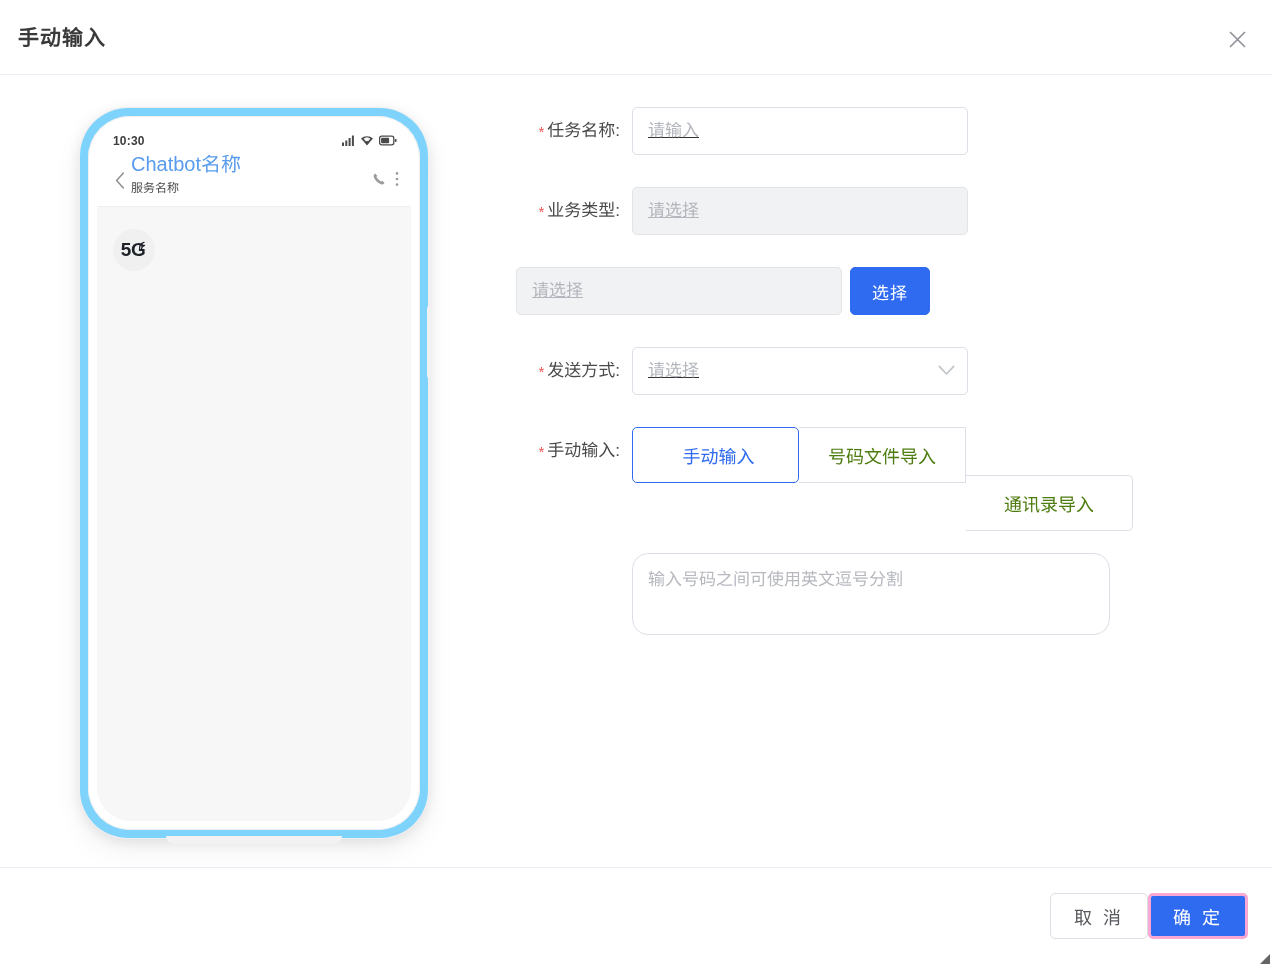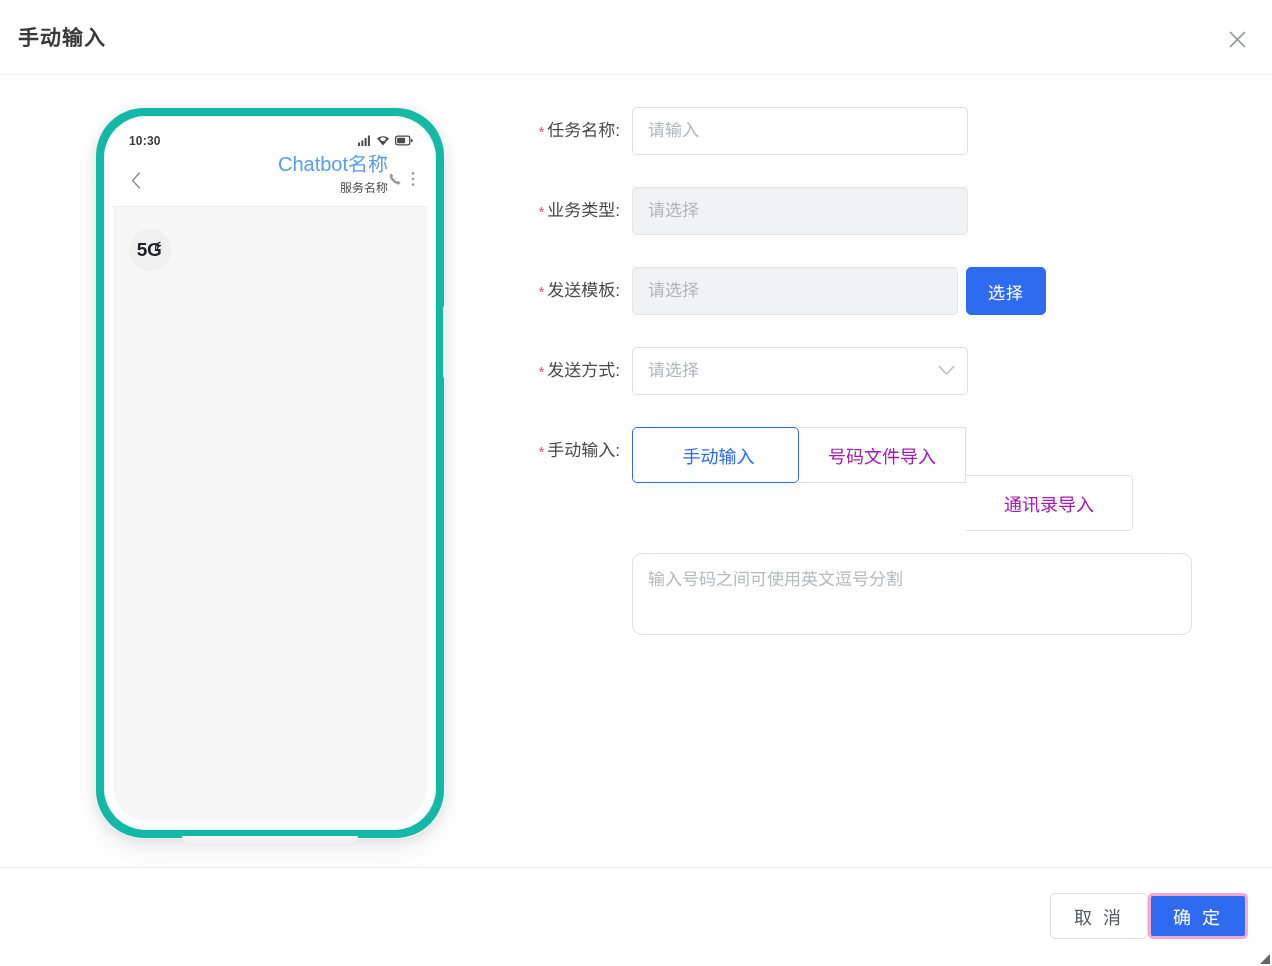--- a/index.html
+++ b/index.html
@@ -57,23 +57,23 @@
   }
 
   
   .preview-pane {
     width: 510px;
     flex: 0 0 510px;
     position: relative;
   }
   .phone {
     position: absolute;
-    left: 96px; top: 33px;
+    left: 80px; top: 33px;
     width: 348px; height: 730px;
-    background: #14b8a6;
+    background: #7dd3fc;
     border-radius: 48px;
     box-shadow:
       0 0 0 1px #f0f0f0,
       0 3px 14px rgba(0,0,0,0.10),
       0 12px 30px rgba(0,0,0,0.06);
   }
   .phone-inner-ring {
     position: absolute;
     left: 8px; top: 8px; right: 8px; bottom: 8px;
     border-radius: 42px;
@@ -148,21 +148,21 @@
     border-bottom: 1px solid #f0f0f0;
   }
   .chat-back {
     width: 22px; flex: 0 0 22px;
     display: flex; align-items: center; justify-content: center;
     color: #8b8b8b;
     cursor: pointer;
   }
   .chat-titles {
     flex: 1 1 auto;
-    text-align: right;
+    text-align: left;
     position: relative;
     top: -6px;
   }
   .chat-bot-name {
     font-size: 20px;
     color: #5a9ced;
     line-height: 26px;
     white-space: nowrap;
   }
   .chat-service-name {
@@ -236,20 +236,21 @@
     height: 48px;
     width: 336px;
     border: 1px solid #dcdfe6;
     border-radius: 5px;
     background: #fff;
     padding: 0 15px;
     font-size: 17px;
     color: #333;
     font-family: "Liberation Sans", "DejaVu Sans", sans-serif;
     outline: none;
+    text-decoration: underline;
   }
   .inp::placeholder { color: #b4b6bd; }
   .inp.disabled {
     background: #f1f2f3;
     border-color: #e2e4e8;
     color: #b4b6bd;
     cursor: not-allowed;
   }
   .inp.tpl { width: 326px; }
 
@@ -283,21 +284,21 @@
   
   .tab-group {
     display: flex;
     align-items: stretch;
   }
   .tab-item {
     height: 56px;
     min-width: 167px;
     display: flex; align-items: center; justify-content: center;
     font-size: 18px;
-    color: #a21caf;
+    color: #4d7c0f;
     background: #fff;
     border: 1px solid #dcdfe6;
     border-left: none;
     cursor: pointer;
     padding: 0 18px;
     white-space: nowrap;
   }
   .tab-item:first-child {
     border-left: 1px solid #dcdfe6;
     border-radius: 5px 0 0 5px;
@@ -310,24 +311,24 @@
     border-radius: 5px;
     z-index: 2;
     position: relative;
   }
 
   .textarea-row {
     margin-top: -10px;
     margin-bottom: 0;
   }
   .ta {
-    width: 560px;
+    width: 478px;
     height: 82px;
     border: 1px solid #dcdfe6;
-    border-radius: 10px;
+    border-radius: 16px;
     padding: 14px 15px;
     font-size: 17px;
     color: #333;
     resize: none;
     outline: none;
     font-family: "Liberation Sans", "DejaVu Sans", sans-serif;
     line-height: 1.4;
   }
   .ta::placeholder { color: #b7b9bf; }
 
@@ -479,23 +480,20 @@
       <div class="form-row">
         <div class="form-label">
           <span class="req-star">*</span><span>业务类型:</span>
         </div>
         <div class="form-control">
           <input class="inp disabled" type="text" readonly="" placeholder="请选择" style="">
         </div>
       </div>
 
       <div class="form-row">
-        <div class="form-label">
-          <span class="req-star">*</span><span>发送模板:</span>
-        </div>
         <div class="form-control">
           <input class="inp disabled tpl" type="text" readonly="" placeholder="请选择" style="">
           <button class="btn-select">选择</button>
         </div>
       </div>
 
       <div class="form-row">
         <div class="form-label">
           <span class="req-star">*</span><span>发送方式:</span>
         </div>

